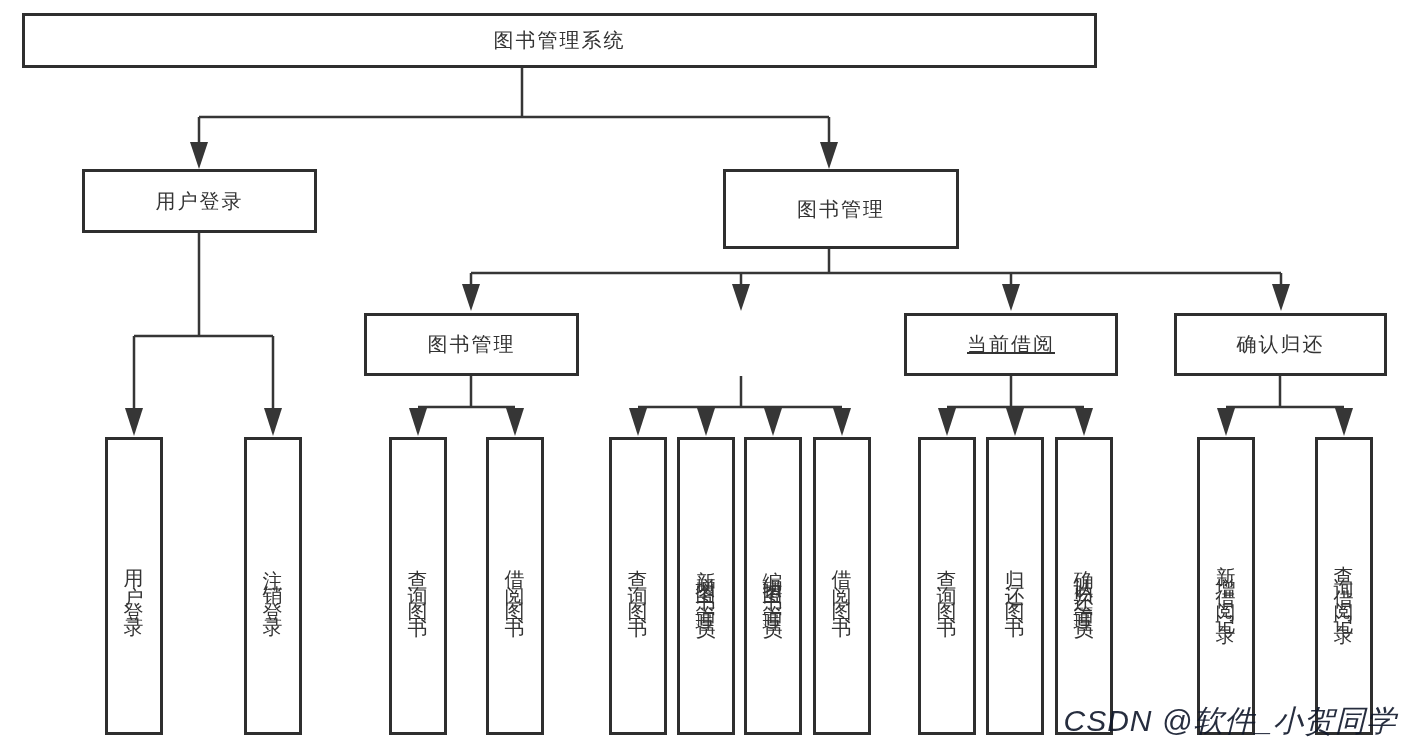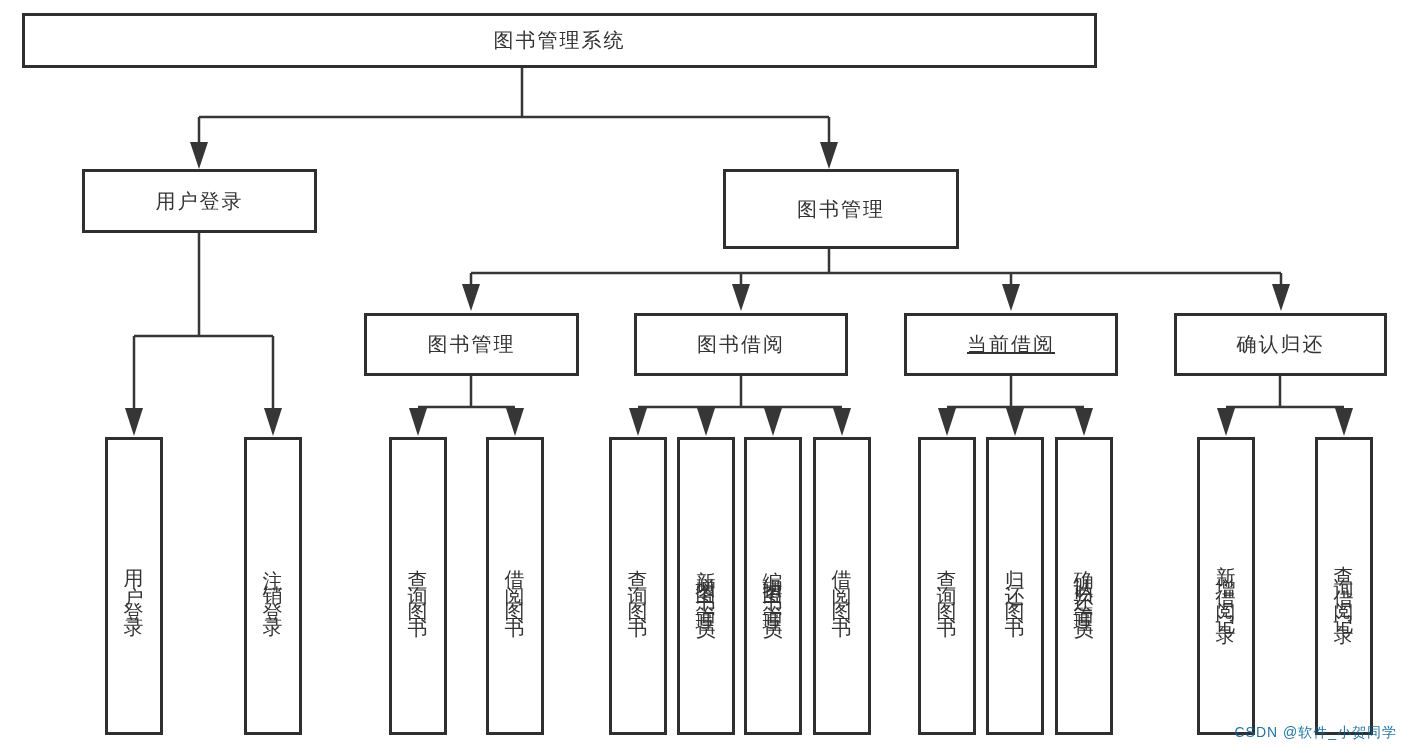--- a/index.html
+++ b/index.html
@@ -21,21 +21,21 @@
   }
   .vt{
     writing-mode:vertical-rl;text-orientation:mixed;
     font-size:20px;line-height:1;color:#333333;
   }
   .vt-wide{letter-spacing:16px;}
   .vt-mid{letter-spacing:12px;}
   .vt-tight{letter-spacing:7px;}
   .watermark{
     position:absolute;right:8px;bottom:5px;z-index:3;
-    font-size:14px;color:#0369a1;opacity:.9;letter-spacing:1px;white-space:nowrap;
+    font-size:30px;color:#0f172a;opacity:.9;letter-spacing:1px;white-space:nowrap;font-style:italic;
   }
 </style>
 </head>
 <body>
 
 <div class="stage">
 
   <svg class="wires" width="1405" height="747" viewBox="0 0 1405 747">
     <g stroke="#363636" stroke-width="2.5" fill="none">
 
@@ -82,21 +82,20 @@
       <polygon points="1335,408 1353,408 1344,436"></polygon>
     </g>
   </svg>
 
   <div class="node" style="left:22px;top:13px;width:1075px;height:55px;">图书管理系统</div>
 
   <div class="node" style="left:82px;top:169px;width:235px;height:64px;">用户登录</div>
   <div class="node" style="left:711px;top:169px;width:236px;height:80px;margin-left:12px;">图书管理</div>
 
   <div class="node" style="left:364px;top:313px;width:215px;height:63px;">图书管理</div>
-  <div class="node" style="left:634px;top:313px;width:214px;height:63px;">图书借阅</div>
   <div class="node" style="left:904px;top:313px;width:214px;height:63px;text-decoration:underline;">当前借阅</div>
   <div class="node" style="left:1174px;top:313px;width:213px;height:63px;">确认归还</div>
 
   <div class="leaf" style="left:105px;">
     <span class="vt vt-wide">用户登录</span>
   </div>
   <div class="leaf" style="left:244px;">
     <span class="vt vt-wide">注销登录</span>
   </div>
 

